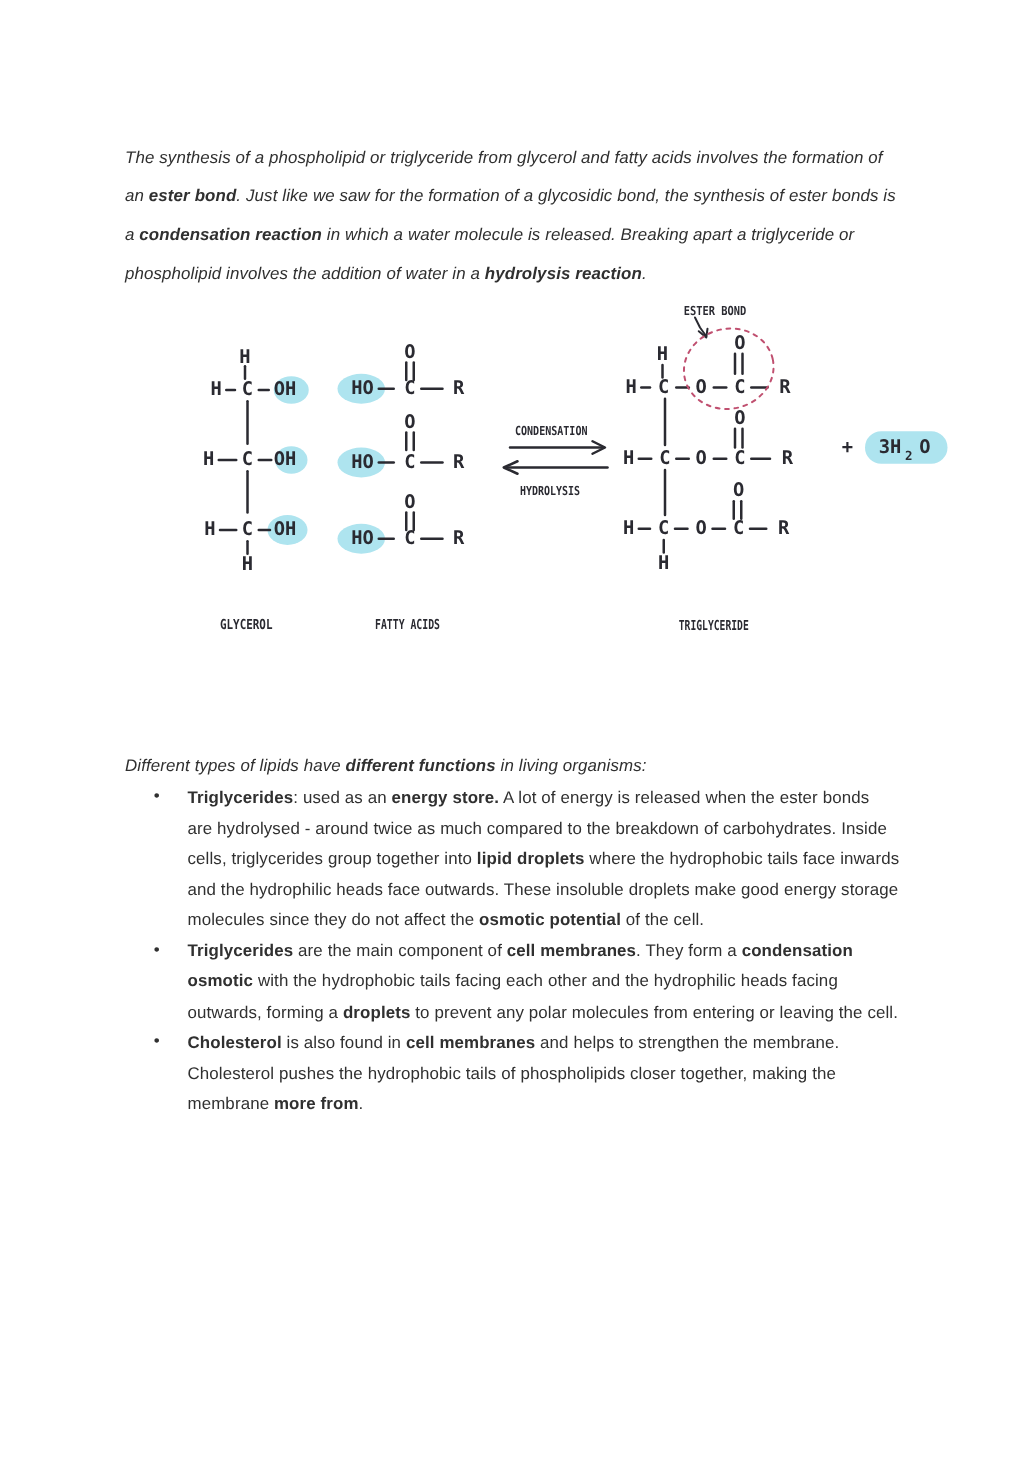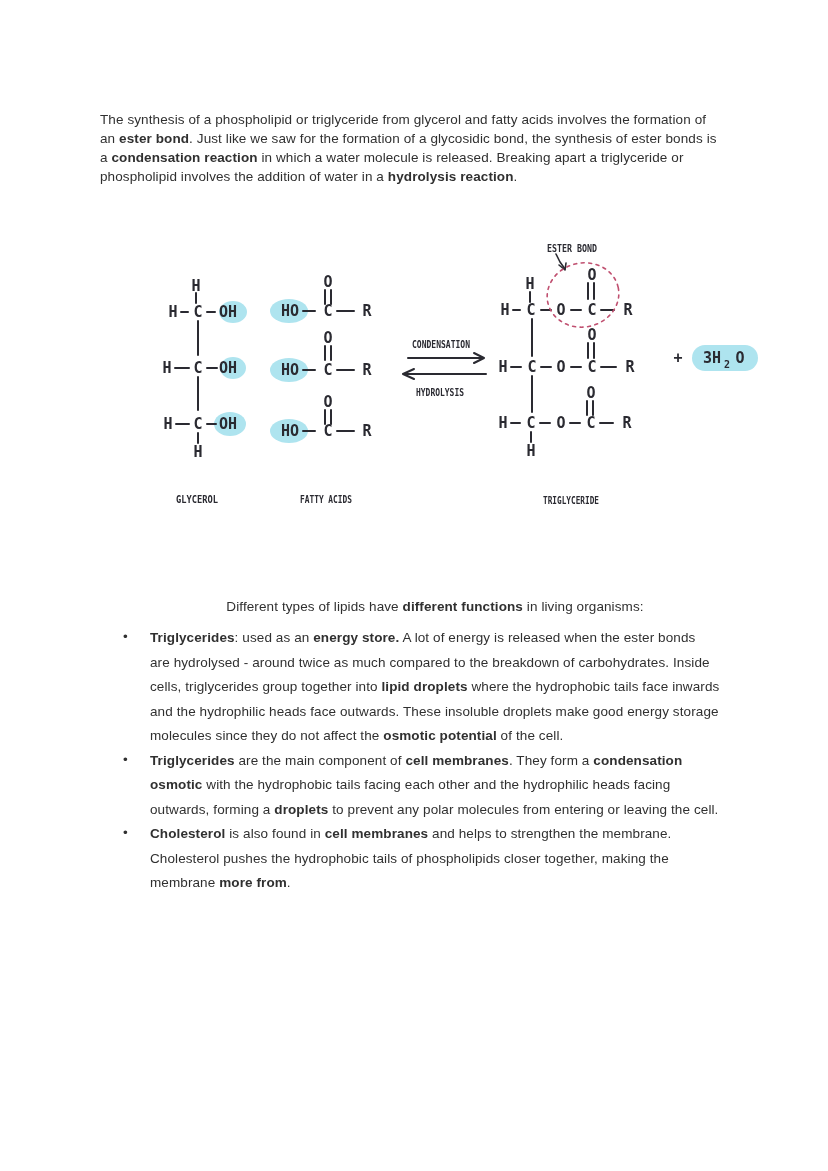--- a/index.html
+++ b/index.html
@@ -1,20 +1,20 @@
 <!DOCTYPE html>
 <html><head>
 <meta charset="utf-8">
 <style>
   html,body{margin:0;padding:0;}
   body{width:828px;height:1171px;background:#ffffff;position:relative;overflow:hidden;
        font-family:"Liberation Sans",sans-serif;color:#303030;}
-  .para{position:absolute;font-size:13.5px;line-height:19px;letter-spacing:0.1px;}
+  .para{position:absolute;font-size:13.5px;line-height:31px;letter-spacing:0.1px;font-style:italic;}
   #intro{left:100px;top:96px;width:670px;}
-  #functions{left:100px;top:583px;width:670px;text-align:center;}
+  #functions{left:100px;top:583px;width:670px;}
   #bullets{position:absolute;left:100px;top:626px;width:672px;margin:0;padding:0;
            list-style:none;font-size:13.5px;line-height:24.5px;letter-spacing:0.1px;}
   #bullets li{position:relative;padding-left:50px;}
   #bullets .marker{position:absolute;left:23px;top:-1px;}
   b{font-weight:700;}
   #diagram{position:absolute;left:0;top:230px;}
   #diagram text{font-family:"DejaVu Sans Mono",monospace;font-weight:600;}
 </style>
 </head>
 <body>

